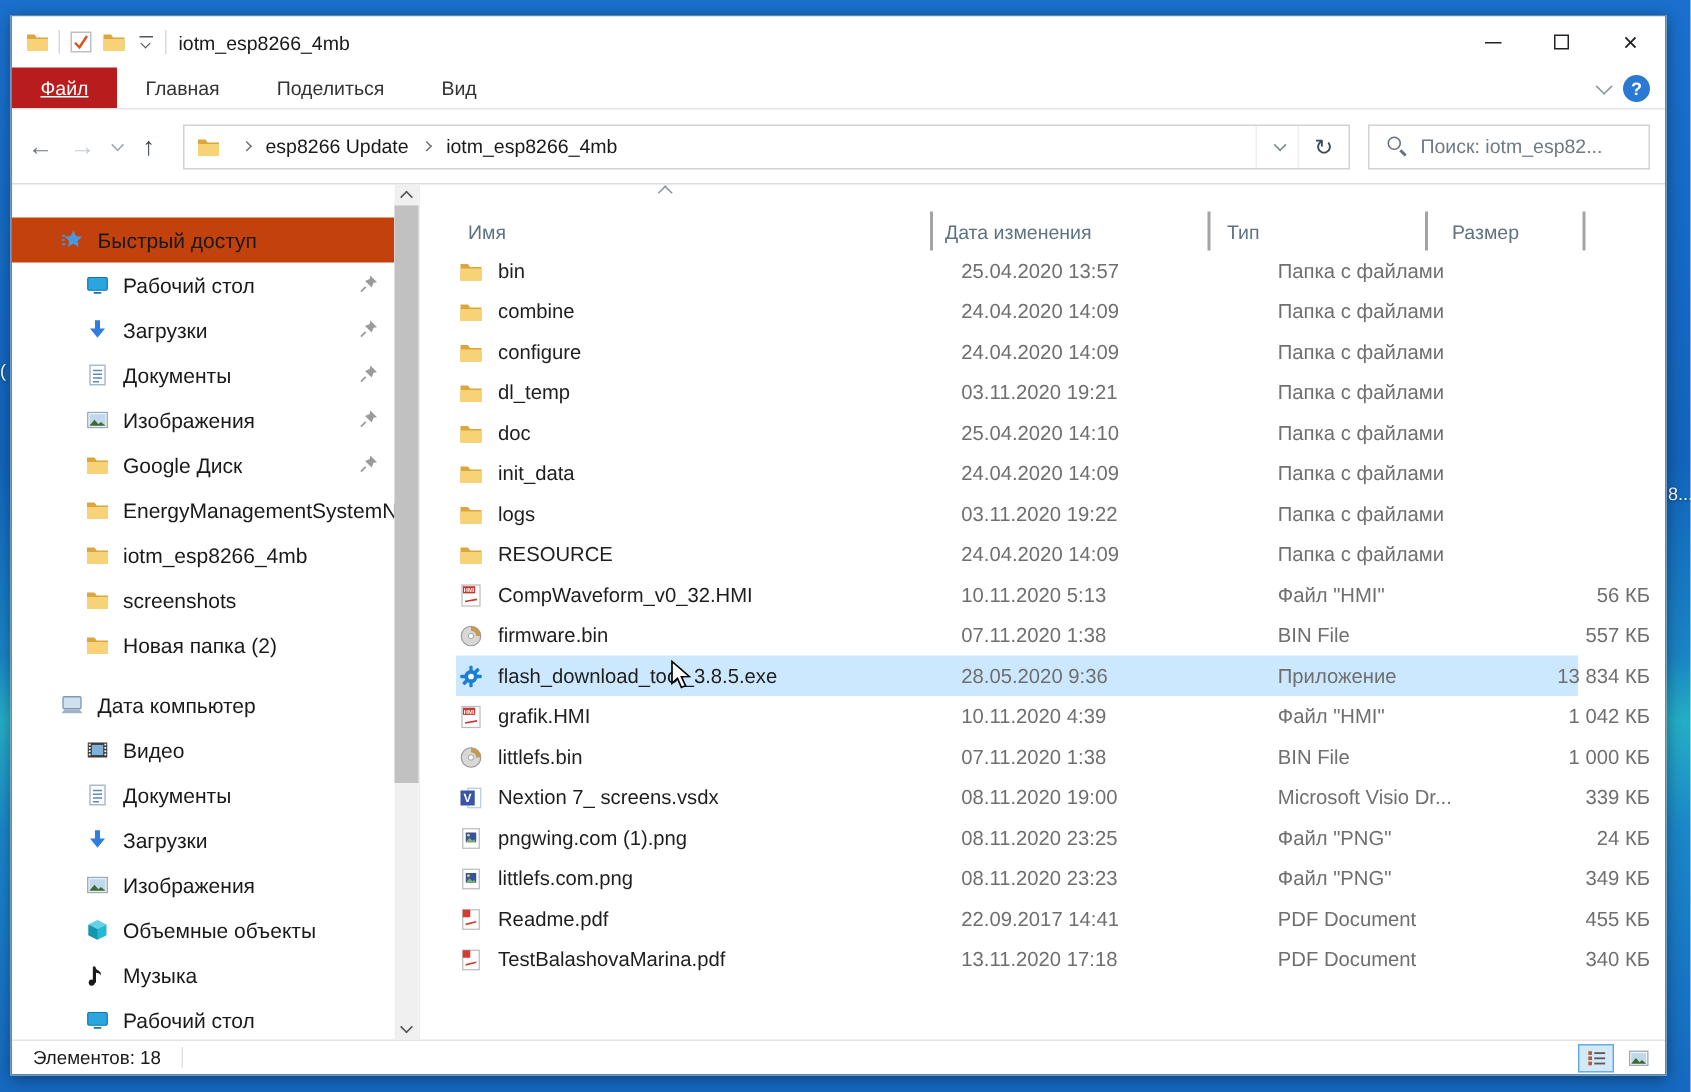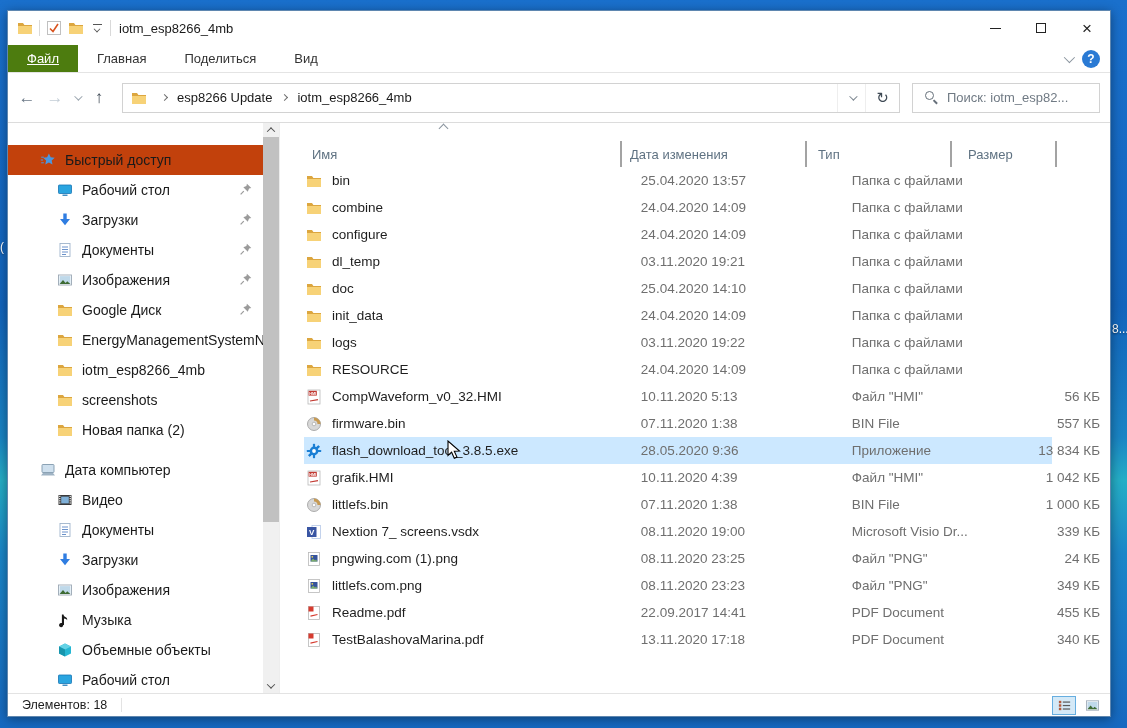--- a/index.html
+++ b/index.html
@@ -30,21 +30,21 @@
   .win-title { font-size:13px; color:#1a1a1a; margin-left:8px; flex:1 1 auto; white-space:nowrap; overflow:hidden; }
   .win-controls { display:flex; height:100%; flex:0 0 auto; }
   .win-btn { width:46px; height:100%; display:flex; align-items:center; justify-content:center; color:#222; }
   .glyph-min { width:11px; height:1px; background:#222; display:block; }
   .glyph-max { width:10px; height:10px; border:1px solid #222; display:block; }
   .glyph-close { font-size:17px; line-height:1; font-weight:400; }
 
   
   .ribbon { height:28px; display:flex; align-items:stretch; border-bottom:1px solid #e4e4e4; flex:0 0 auto; }
   .rtab { padding:0 19px; display:flex; align-items:center; font-size:13px; color:#333; }
-  .rtab.active { background:#4d7c0f; color:#fff;text-decoration:underline; }
+  .rtab.active { background:#b91c1c; color:#fff;text-decoration:underline; }
   .ribbon-right { margin-left:auto; display:flex; align-items:center; gap:10px; padding-right:10px; }
   .rib-chev { width:8px; height:8px; border-right:1.6px solid #8a949e; border-bottom:1.6px solid #8a949e; transform:rotate(45deg) translateY(-2px); }
   .help-btn { width:18px; height:18px; border-radius:50%; background:#2a7ad4; color:#fff; font-size:12px; font-weight:bold; display:flex; align-items:center; justify-content:center; }
 
   
   .toolbar { height:50px; display:flex; align-items:center; border-bottom:1px solid #dcdcdc; padding:0 10px 0 6px; flex:0 0 auto; gap:4px; }
   .navbtns { display:flex; align-items:center; gap:2px; flex:0 0 auto; }
   .navbtn { width:26px; height:26px; display:flex; align-items:center; justify-content:center; font-size:17px; }
   .nav-back { color:#6d7a88; }
   .nav-fwd { color:#c3cdd6; }
@@ -392,34 +392,34 @@
               <rect x="1.5" y="3" width="13" height="10" fill="#fff" stroke="#9aa7b4" stroke-width=".9"></rect>
               <rect x="2.6" y="4.1" width="10.8" height="7.8" fill="#bfd9ea"></rect>
               <path d="M2.6 11.9l3.4-4 2.6 3 1.6-1.6 3.2 2.6z" fill="#3e6b34"></path>
             </svg>
           </span>
           <span>Изображения</span>
         </div>
         <div class="nav-item child">
           <span class="nicon">
             <svg viewBox="0 0 16 16">
-              <path d="M6.3 13.1a2.1 2.1 0 1 1-1.4-2V2.4h1.6c.3 1.8 1.5 2.3 2.7 3.1.9.6 1.2 1.5.9 2.8-.4-1.2-1.5-1.6-3.1-1.8v6.6z" fill="#1a1a1a"></path>
-            </svg>
-          </span>
-          <span>Музыка</span>
-        </div>
-        <div class="nav-item child">
-          <span class="nicon">
-            <svg viewBox="0 0 16 16">
               <path d="M8 1.5l6 3v7l-6 3-6-3v-7z" fill="#25b7d3"></path>
               <path d="M8 1.5l6 3-6 3-6-3z" fill="#64d2e5"></path>
               <path d="M8 7.5v7l-6-3v-7z" fill="#1795ad"></path>
             </svg>
           </span>
           <span>Объемные объекты</span>
+        </div>
+        <div class="nav-item child">
+          <span class="nicon">
+            <svg viewBox="0 0 16 16">
+              <path d="M6.3 13.1a2.1 2.1 0 1 1-1.4-2V2.4h1.6c.3 1.8 1.5 2.3 2.7 3.1.9.6 1.2 1.5.9 2.8-.4-1.2-1.5-1.6-3.1-1.8v6.6z" fill="#1a1a1a"></path>
+            </svg>
+          </span>
+          <span>Музыка</span>
         </div>
         <div class="nav-item child">
           <span class="nicon">
             <svg viewBox="0 0 16 16">
               <rect x="1.5" y="3" width="13" height="8.5" rx=".8" fill="#2aa5e0" stroke="#1573b4" stroke-width=".8"></rect>
               <path d="M5.5 13.2h5" stroke="#1573b4" stroke-width="1.2"></path>
             </svg>
           </span>
           <span>Рабочий стол</span>
         </div>

